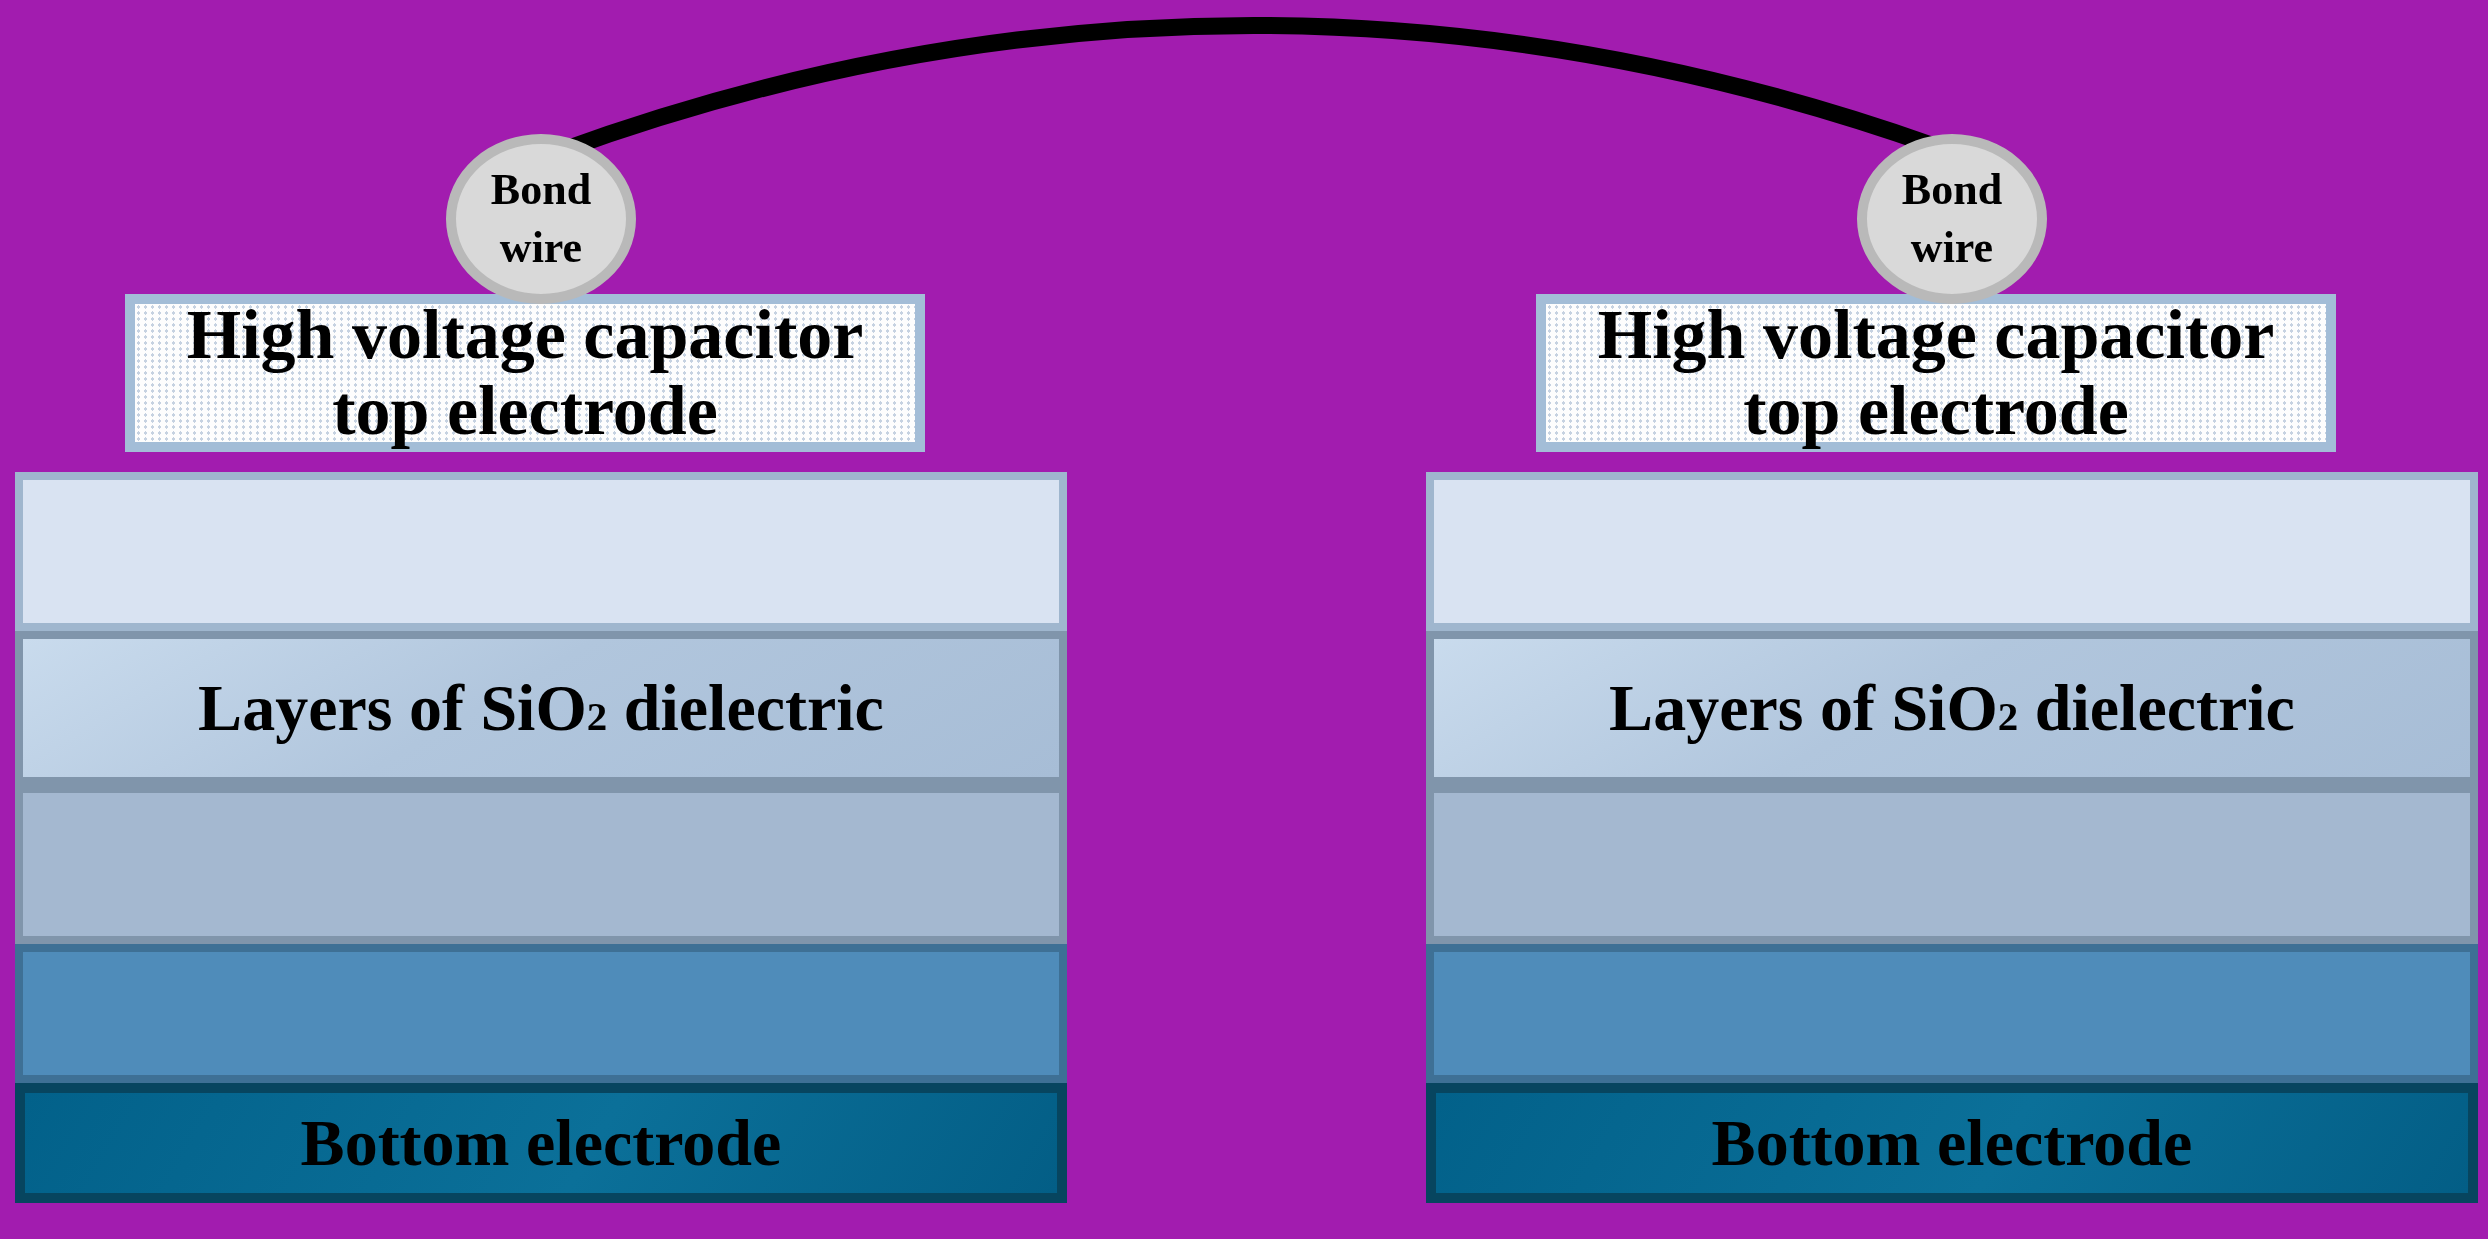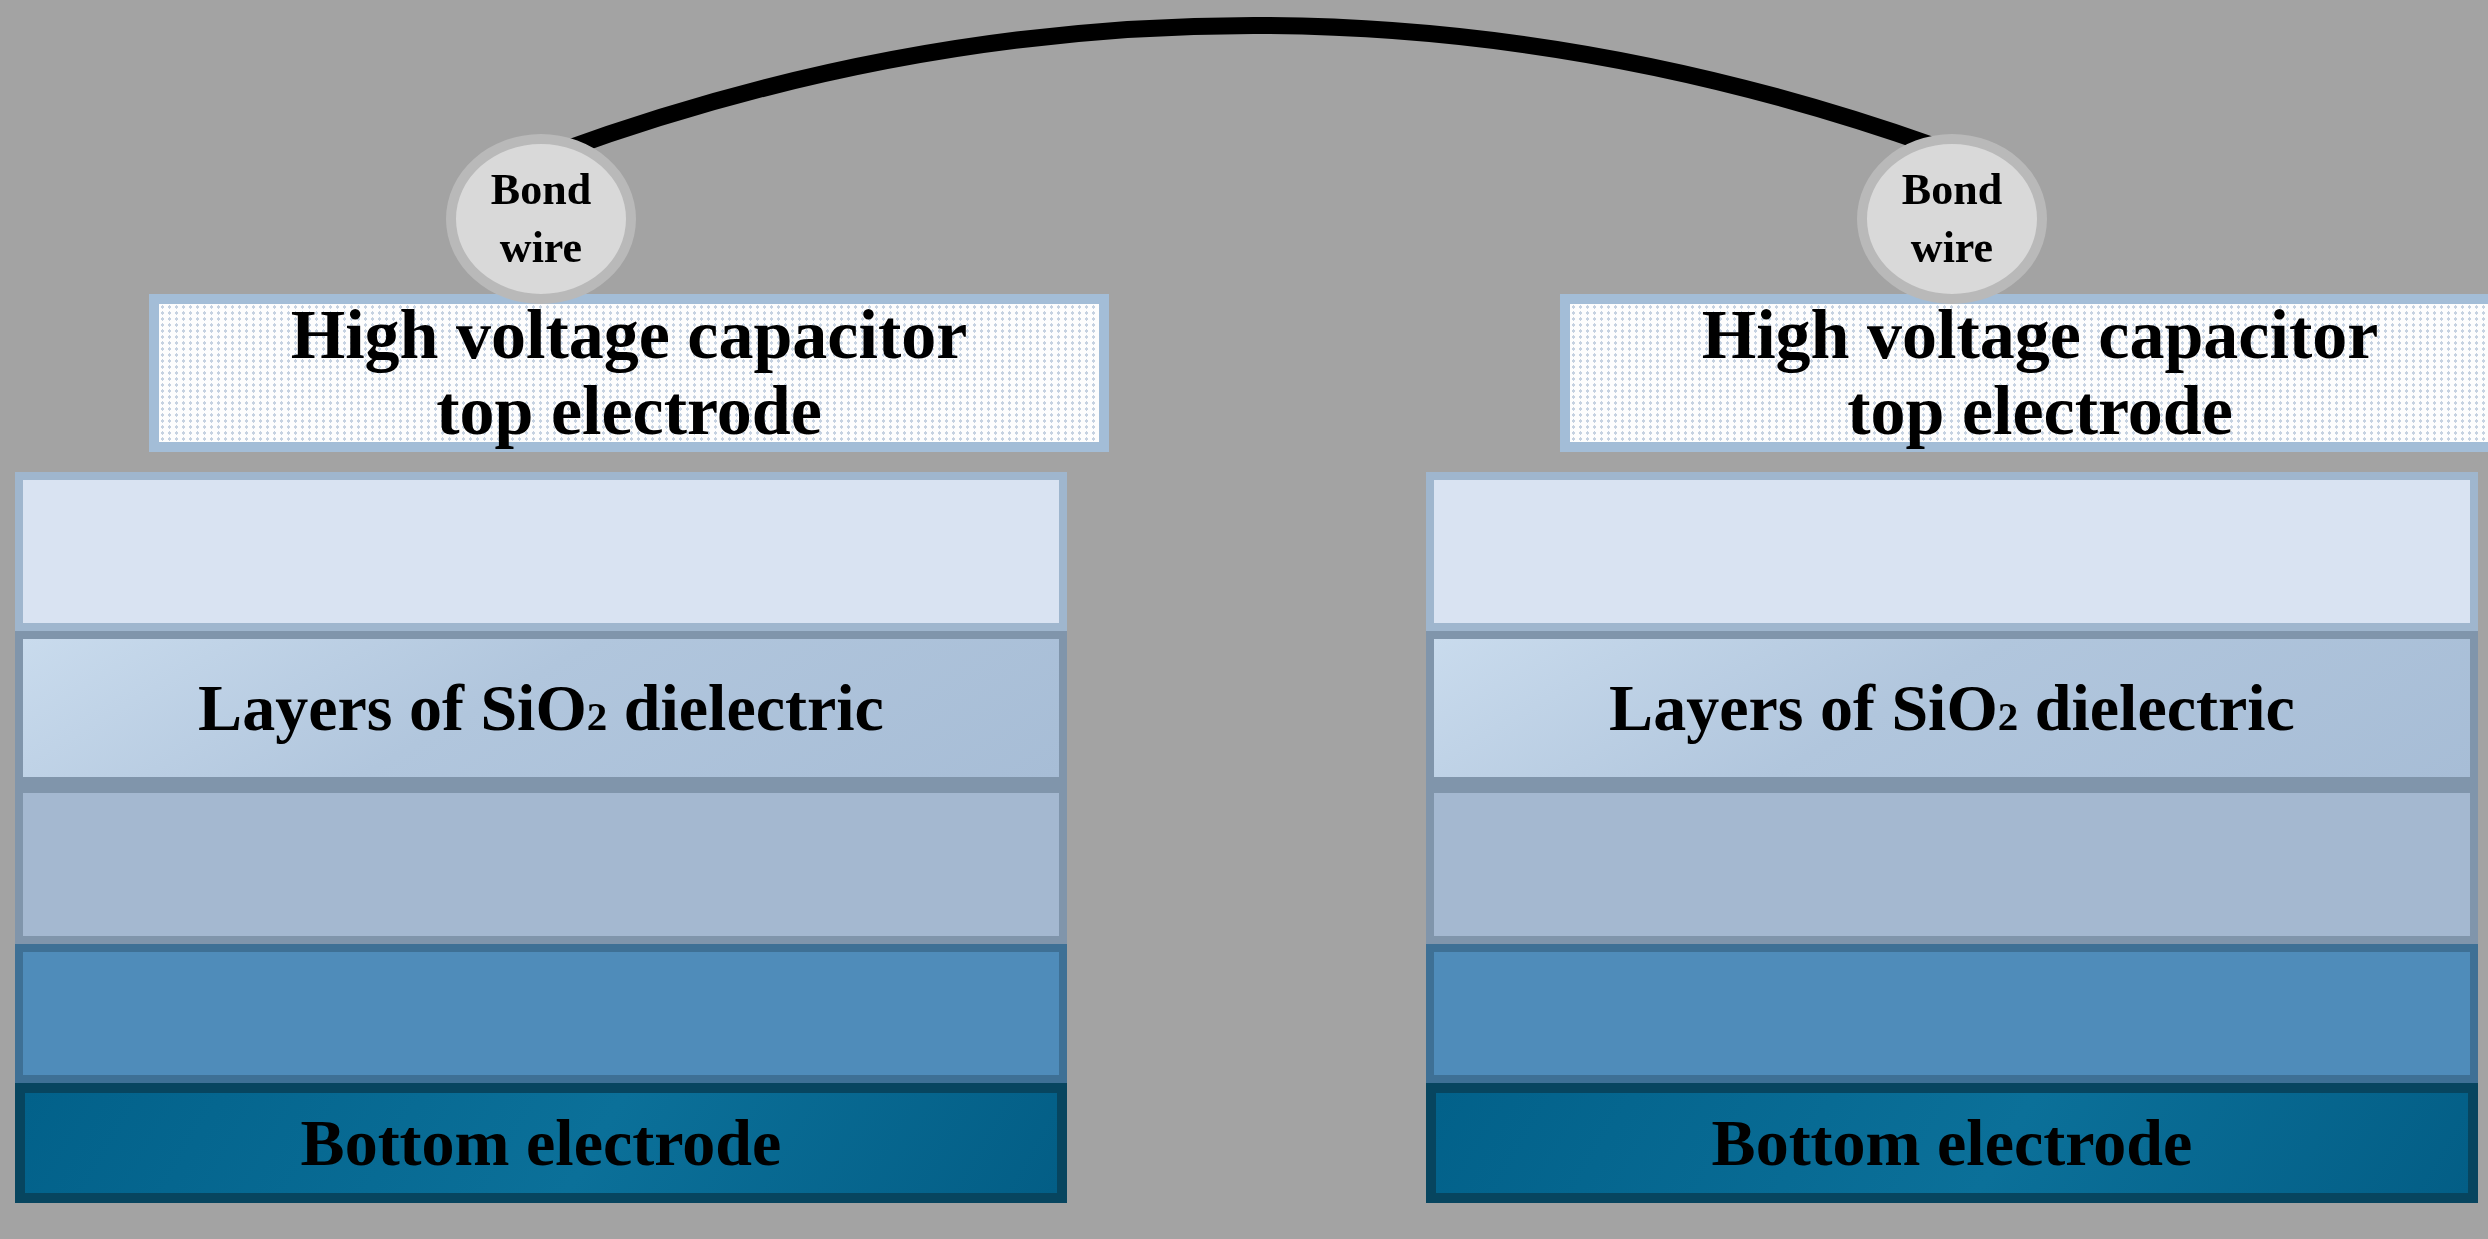--- a/index.html
+++ b/index.html
@@ -4,21 +4,21 @@
 <style>
   html, body {
     margin: 0;
     padding: 0;
     background: #ffffff;
   }
   .canvas {
     position: relative;
     width: 2488px;
     height: 1239px;
-    background: #a3a3a3;
+    background: #a21caf;
     overflow: hidden;
     font-family: "Liberation Serif", "DejaVu Serif", serif;
     color: #000000;
   }
   .wire-svg {
     position: absolute;
     left: 0; top: 0;
     width: 2488px;
     height: 1239px;
     z-index: 1;
@@ -48,23 +48,23 @@
     align-items: center;
     justify-content: center;
     font-weight: bold;
     font-size: 44px;
     line-height: 1.32;
     text-align: center;
   }
 
   .top-electrode {
     position: absolute;
-    left: 134px;
+    left: 110px;
     top: 294px;
-    width: 960px;
+    width: 800px;
     height: 158px;
     box-sizing: border-box;
     border: 10px solid #a3bdd7;
     background-color: #fdfdfd;
     background-image: radial-gradient(circle, #c6d2e1 1.6px, rgba(255,255,255,0) 1.8px);
     background-size: 7px 6px;
     z-index: 2;
     display: flex;
     flex-direction: column;
     align-items: center;

